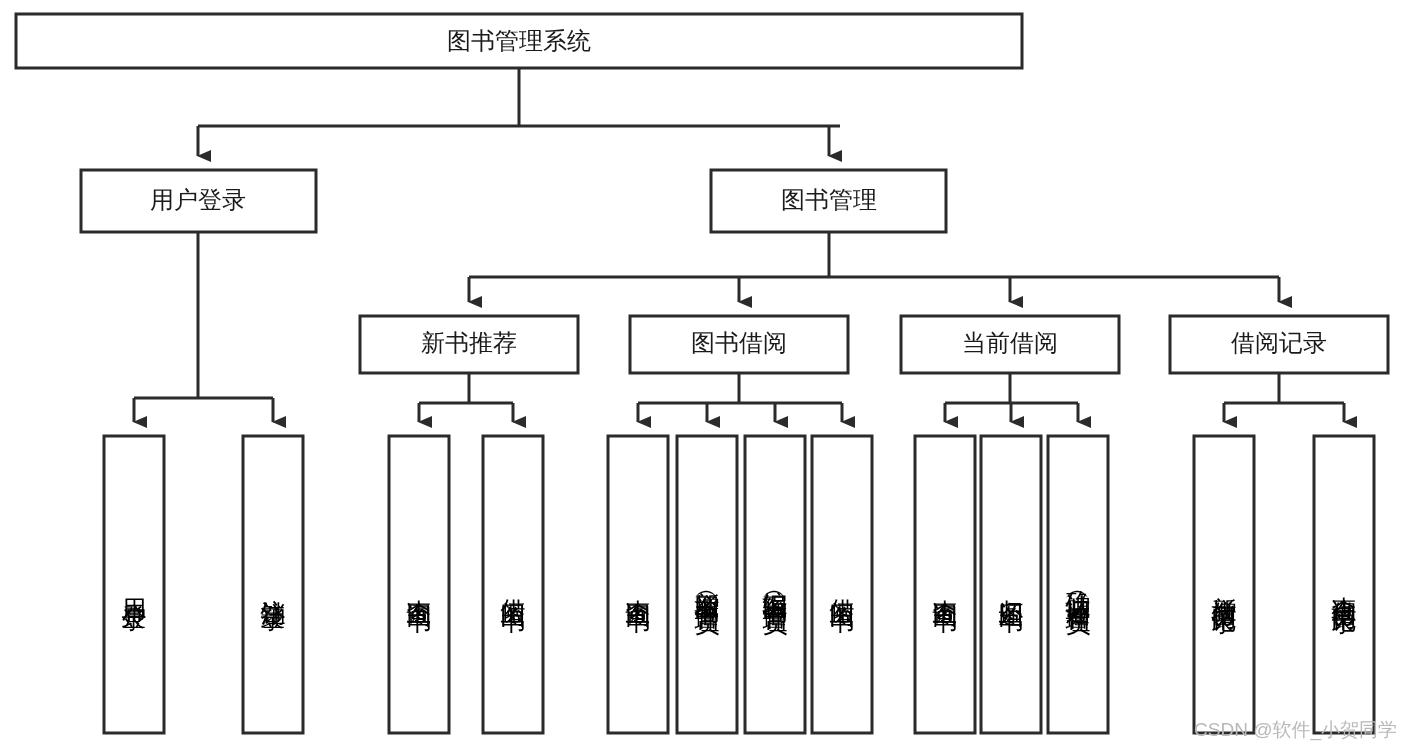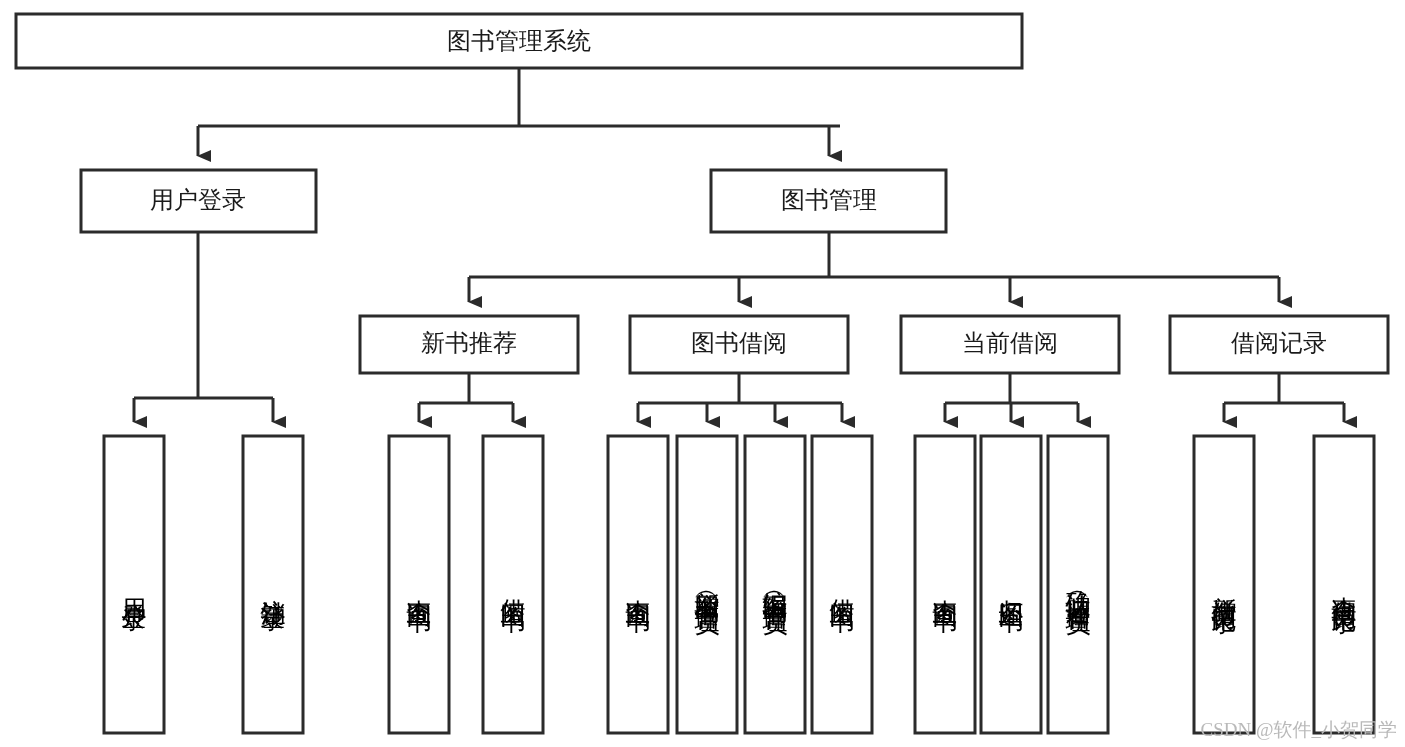--- a/index.html
+++ b/index.html
@@ -51,21 +51,21 @@
   .leaf-label {
     font-family: "Liberation Sans", "DejaVu Sans", sans-serif;
     font-size: 25px;
     fill: #1a1a1a;
     letter-spacing: 3px;
   }
   .watermark {
     position: absolute;
     right: 8px;
     bottom: 4px;
-    font-family: Liberation Serif, serif;
+    font-family: Liberation Sans, sans-serif;
     font-size: 19px;
     color: #b9b9b9;
     white-space: nowrap;
     pointer-events: none;
   }
 </style>
 </head>
 <body>
 
 <div id="diagram-root">

